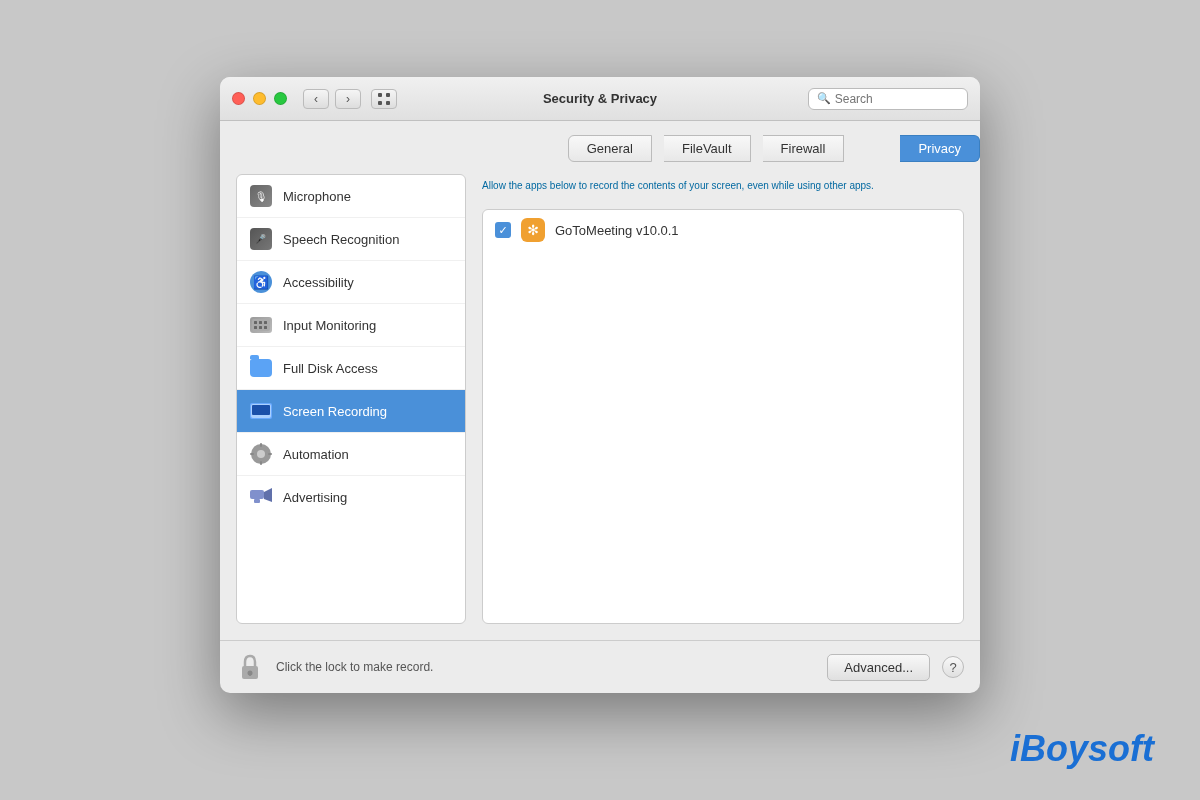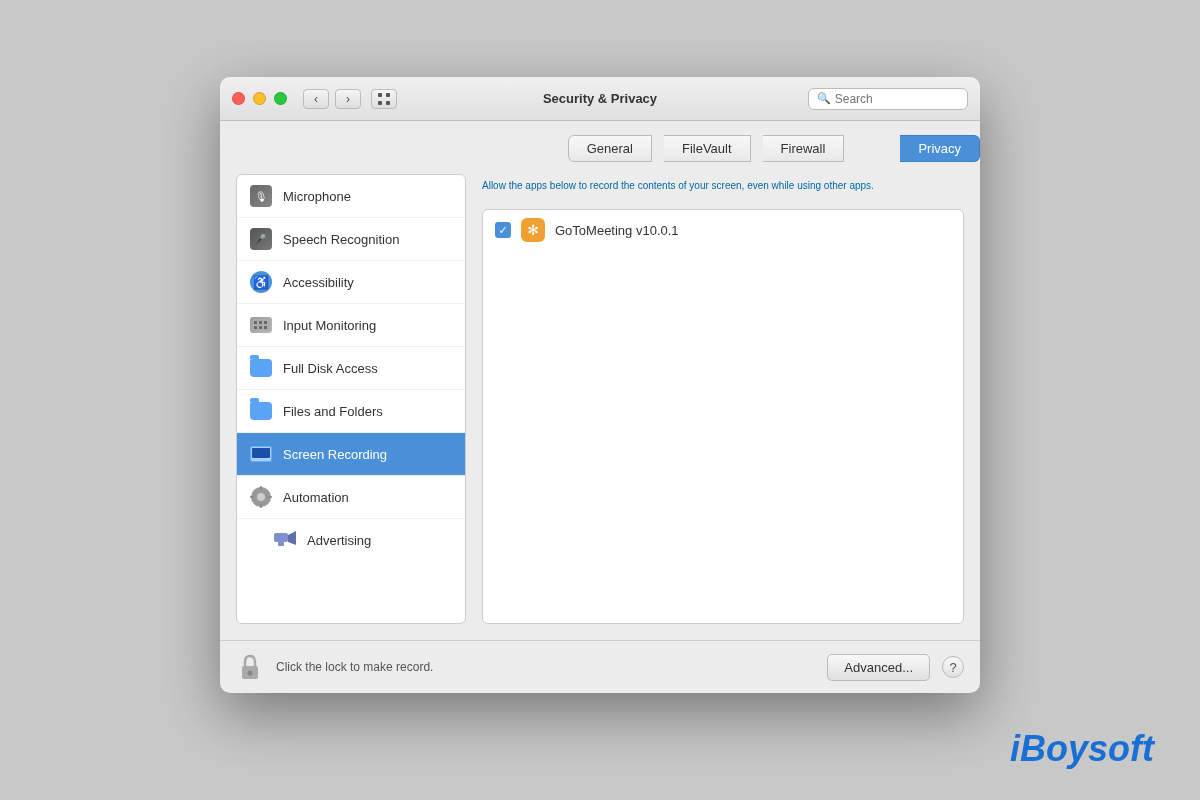--- a/index.html
+++ b/index.html
@@ -169,21 +169,21 @@
       display: flex;
       align-items: center;
       padding: 9px 12px;
       cursor: pointer;
       border-bottom: 1px solid #f0f0f0;
       font-size: 13px;
       color: #333;
       gap: 10px;
     }
 
-    .sidebar-item:last-child { border-bottom: none; margin-left: 24px; }
+    .sidebar-item:last-child { border-bottom: none; }
 
     .sidebar-item.active {
       background: #4a90d9;
       color: white;
     }
 
     .sidebar-item.active .item-label { color: white; }
 
     .item-icon {
       width: 24px;
@@ -470,26 +470,20 @@
         <span class="item-label">Input Monitoring</span>
       </div>
 
       <div class="sidebar-item">
         <div class="item-icon">
           <div class="icon-folder-blue"></div>
         </div>
         <span class="item-label">Full Disk Access</span>
       </div>
 
-      <div class="sidebar-item">
-        <div class="item-icon">
-          <div class="icon-folder-blue"></div>
-        </div>
-        <span class="item-label">Files and Folders</span>
-      </div>
 
       <div class="sidebar-item active">
         <div class="item-icon">
           <div style="width:22px; height:16px; background:#6aaaff; border-radius:2px; display:flex; align-items:center; justify-content:center; position:relative;">
             <svg width="20" height="14" viewBox="0 0 20 14">
               <rect x="0" y="0" width="20" height="14" rx="2" fill="#aad0ff"></rect>
               <rect x="1" y="1" width="18" height="10" rx="1" fill="#1a50aa"></rect>
               <rect x="7" y="12" width="6" height="2" rx="0.5" fill="#aad0ff"></rect>
             </svg>
           </div>

